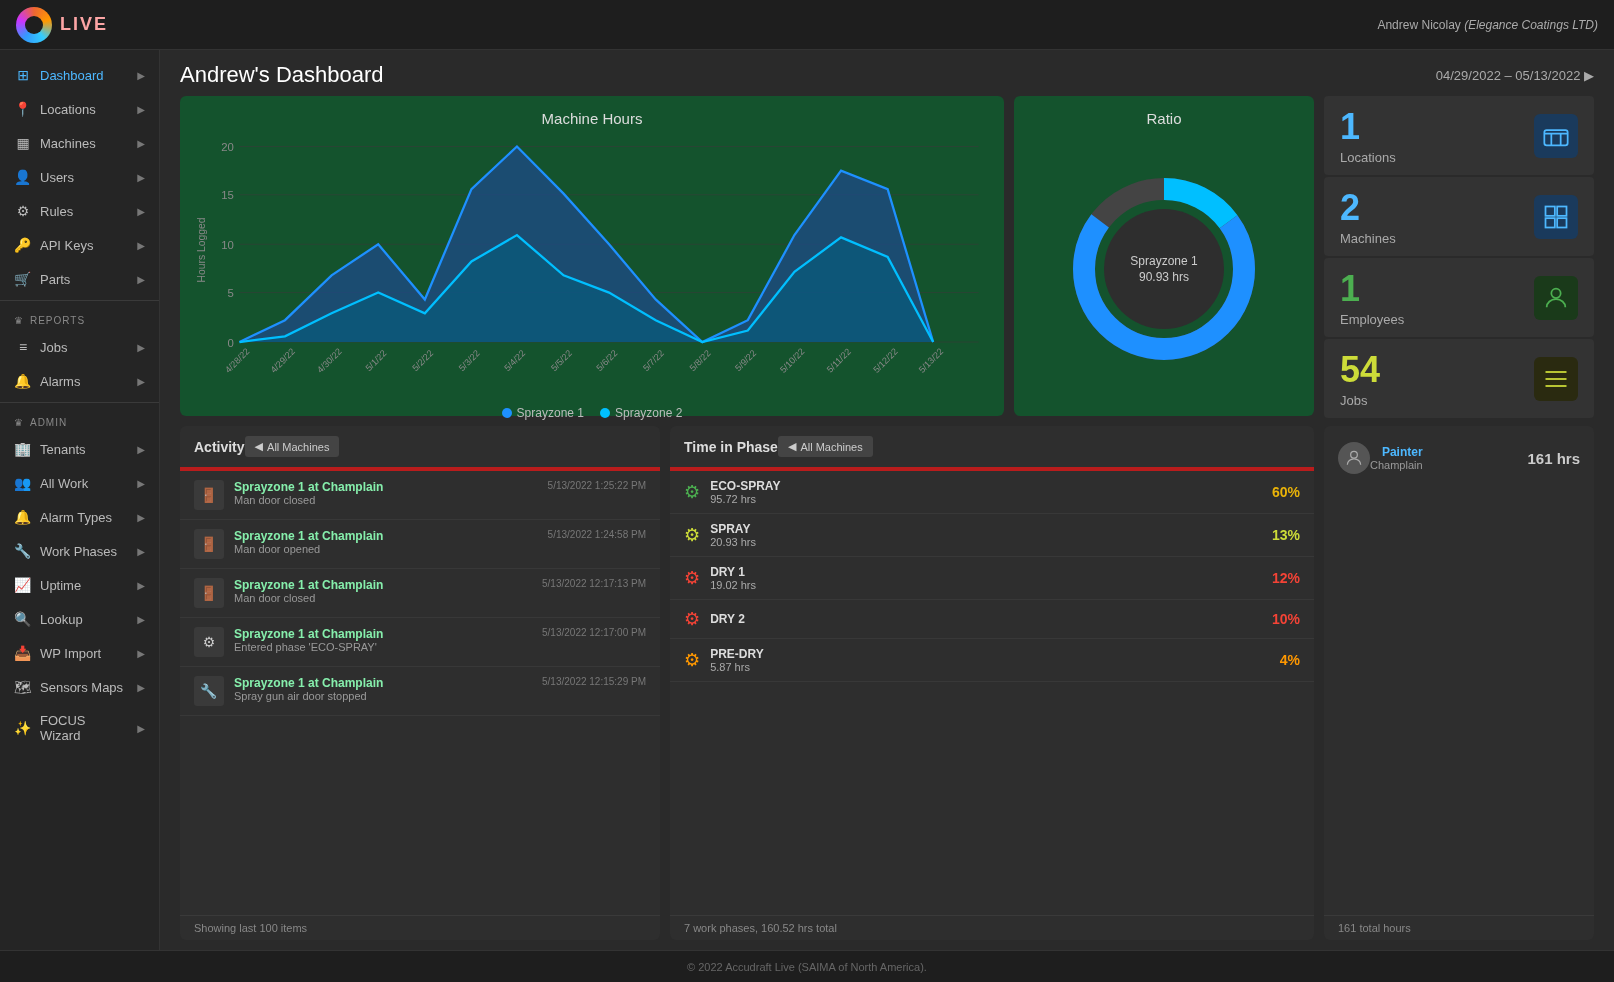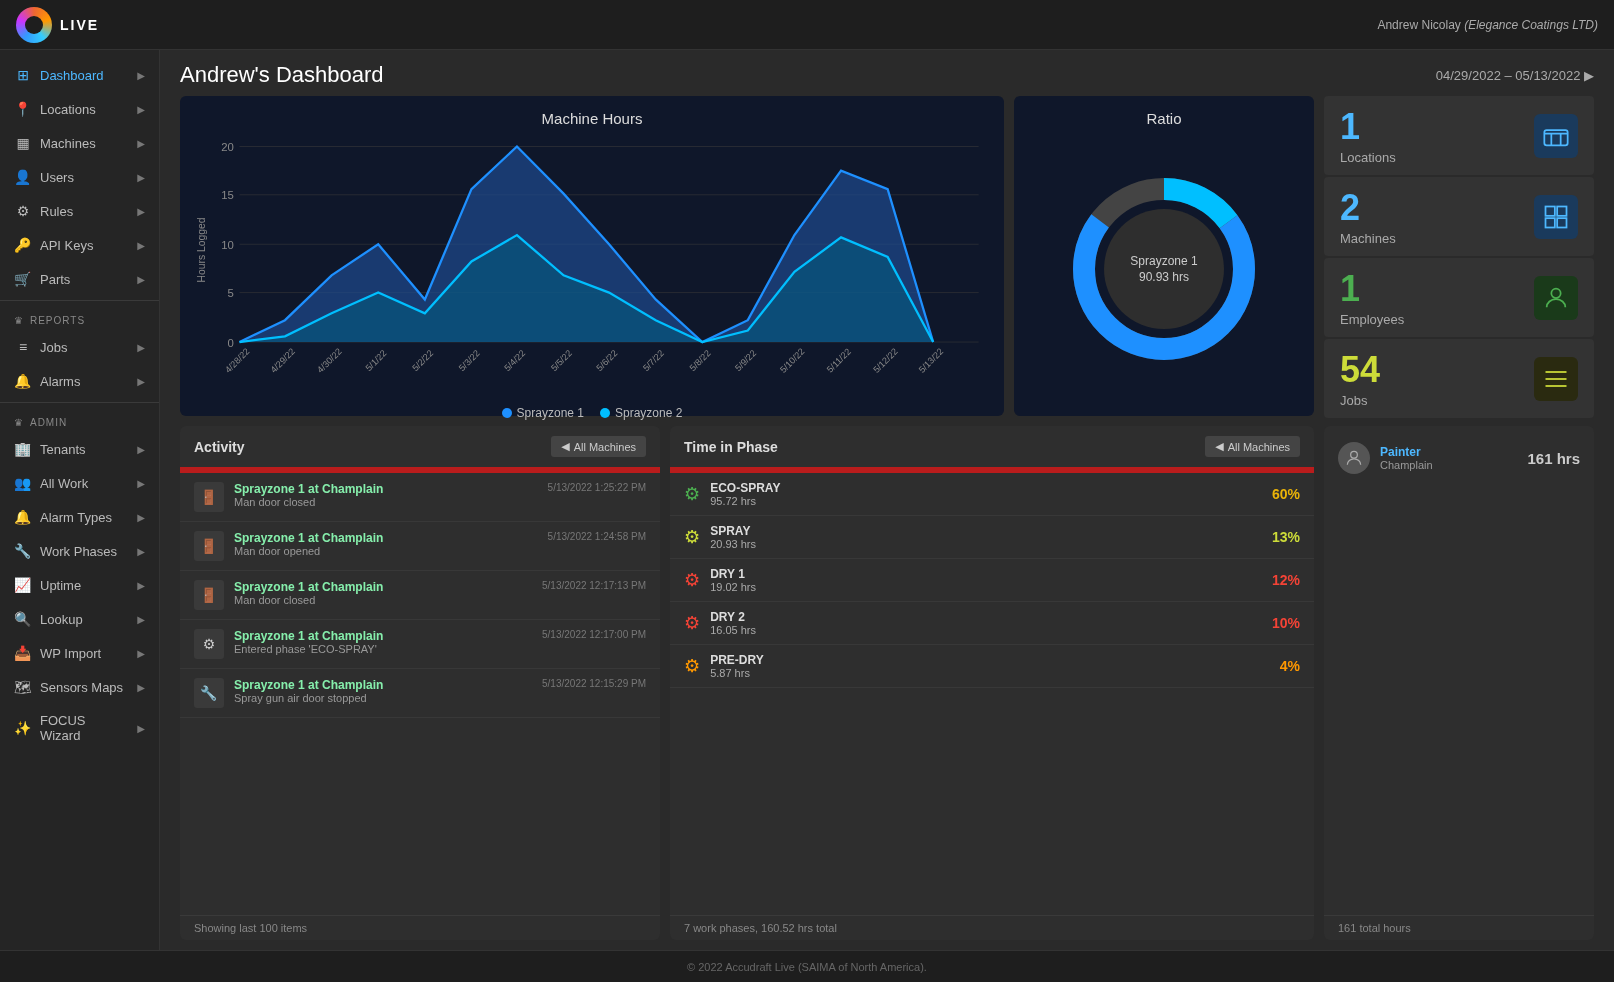--- a/index.html
+++ b/index.html
@@ -16,21 +16,21 @@
       border-bottom: 1px solid #333;
     }
     .logo-area { display: flex; align-items: center; gap: 8px; }
     .logo-circle {
       width: 36px; height: 36px;
       border-radius: 50%;
       background: conic-gradient(#e63, #f90, #3cf, #39f, #c3f, #e63);
       display: flex; align-items: center; justify-content: center;
     }
     .logo-inner { width: 18px; height: 18px; background: #1e1e1e; border-radius: 50%; }
-    .logo-live { color: #ffffff; font-weight: bold; font-size: 14px; letter-spacing: 2px; }
+    .logo-live { color: #fca5a5; font-weight: bold; font-size: 18px; letter-spacing: 2px; }
     .user-info { color: #aaa; font-size: 12px; }
     .user-info em { font-style: italic; }
 
     
     #layout { display: flex; height: calc(982px - 50px - 32px); }
 
     
     #sidebar {
       width: 160px;
       background: #252525;
@@ -79,21 +79,21 @@
     }
 
     
     .charts-row {
       display: flex;
       gap: 10px;
       height: 320px;
     }
 
     .chart-box {
-      background: #0f172a;
+      background: #14532d;
       border-radius: 6px;
       flex: 1;
       padding: 14px;
       display: flex;
       flex-direction: column;
     }
     .chart-title { color: #ddd; font-size: 15px; text-align: center; margin-bottom: 8px; }
 
     
     #stats-col {
@@ -140,23 +140,23 @@
       background: #2e2e2e;
       border-radius: 6px;
       display: flex;
       flex-direction: column;
       overflow: hidden;
     }
 
     .panel-header {
       display: flex;
       align-items: center;
-      justify-content: space-between;
+      justify-content: flex-start;
       padding: 10px 14px;
-      border-bottom: 6px solid #b91c1c;
+      border-bottom: 4px solid #b91c1c;
     }
     .panel-title { font-size: 14px; color: #ddd; font-weight: 600; }
     .filter-btn {
       background: #444;
       color: #ccc;
       border: none;
       border-radius: 3px;
       padding: 4px 10px;
       font-size: 11px;
       cursor: pointer;
@@ -201,21 +201,21 @@
     .phase-info { flex: 1; }
     .phase-name { color: #ddd; font-size: 12px; font-weight: 600; }
     .phase-hrs { color: #aaa; font-size: 11px; }
     .phase-pct { font-weight: bold; font-size: 14px; }
     .pct-green { color: #eab308; }
     .pct-yellow { color: #cddc39; }
     .pct-red { color: #f44336; }
     .pct-orange { color: #ff9800; }
 
     .emp-list { flex: 1; overflow-y: auto; padding: 10px 14px; }
-    .emp-item { display: flex; align-items: center; gap: 10px; padding: 6px 0; }
+    .emp-item { display: flex; align-items: center; padding: 6px 0; text-align: right; }
     .emp-avatar { width: 32px; height: 32px; background: #555; border-radius: 50%; display: flex; align-items: center; justify-content: center; font-size: 16px; }
     .emp-info .emp-role { color: #4db8ff; font-size: 12px; font-weight: 600; }
     .emp-info .emp-loc { color: #999; font-size: 11px; }
     .emp-hrs { color: #ccc; font-size: 15px; font-weight: 600; margin-left: auto; }
 
     
     .machine-chart-wrap { flex: 1; position: relative; }
     .chart-legend { display: flex; gap: 16px; justify-content: center; padding-top: 6px; }
     .legend-dot { width: 10px; height: 10px; border-radius: 50%; display: inline-block; }
     .legend-item { display: flex; align-items: center; gap: 5px; font-size: 12px; color: #bbb; }
@@ -582,21 +582,20 @@
               <div class="phase-info">
                 <div class="phase-name">DRY 1</div>
                 <div class="phase-hrs">19.02 hrs</div>
               </div>
               <span class="phase-pct pct-red">12%</span>
             </div>
             <div class="phase-item">
               <span class="phase-icon" style="color:#f44336;">⚙</span>
               <div class="phase-info">
                 <div class="phase-name">DRY 2</div>
-                <div class="phase-hrs">16.05 hrs</div>
               </div>
               <span class="phase-pct pct-red">10%</span>
             </div>
             <div class="phase-item">
               <span class="phase-icon" style="color:#ff9800;">⚙</span>
               <div class="phase-info">
                 <div class="phase-name">PRE-DRY</div>
                 <div class="phase-hrs">5.87 hrs</div>
               </div>
               <span class="phase-pct pct-orange">4%</span>

